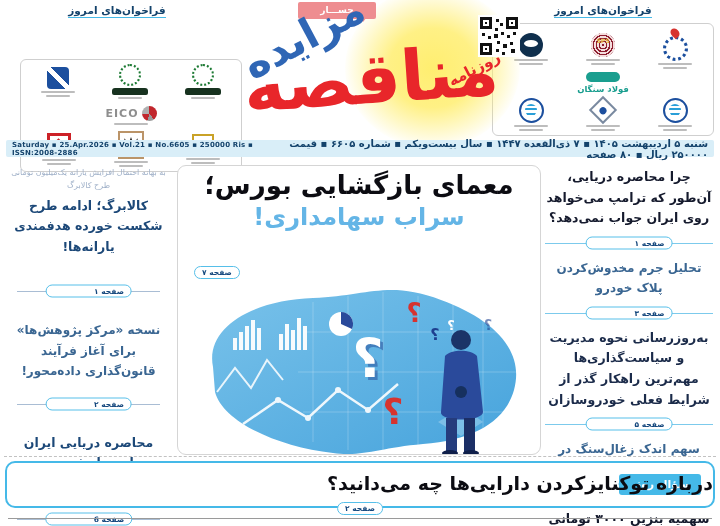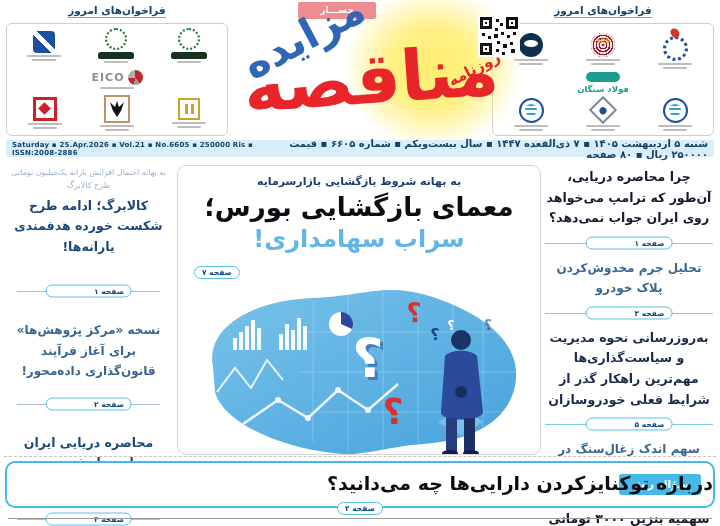--- a/index.html
+++ b/index.html
@@ -156,21 +156,21 @@
           <span class="mk-water">
             <i></i>
           </span>
           <i class="cap"></i>
           <i class="cap s"></i>
         </div>
     </div>
   </div>
 
   <div class="callbox-title" style="left:6px;"><span>فراخوان‌های امروز</span></div>
-  <div class="callbox" style="left:6px;">
+  <div class="callbox" style="left:20px;margin-top:36px;">
     <div class="lrow">
       <div class="lcell">
           <span class="mk-seal"></span>
           <span class="callig"></span>
           <i class="cap s"></i>
         </div>
       <div class="lcell">
           <span class="mk-seal"></span>
           <span class="callig"></span>
           <i class="cap s"></i>
@@ -287,26 +287,25 @@
         <span class="badge">صفحه ۱</span>
       </div>
     <div class="hl-mid" style="margin-top:14px;">نسخه «مرکز پژوهش‌ها» برای آغاز فرآیند قانون‌گذاری داده‌محور!</div>
     <div class="sep gray" style="margin-top:14px;">
         <span class="line"></span>
         <span class="badge">صفحه ۲</span>
       </div>
     <div class="hl-strong" style="margin-top:14px;">محاصره دریایی ایران مساوی با تشدید تورم جهانی</div>
     <div class="sep gray" style="margin-top:16px;">
         <span class="line"></span>
-        <span class="badge">صفحه ۴</span>
+        <span class="badge">صفحه 6</span>
       </div>
   </div>
 
   <div class="panel">
-    <div class="kick">به بهانه شروط بازگشایی بازارسرمایه</div>
     <h1>معمای بازگشایی بورس؛</h1>
     <h2>سراب سهامداری!</h2>
     <span class="badge">صفحه ۷</span>
     <svg class="illus" width="352" height="186" viewBox="0 0 352 186">
       <defs>
         <linearGradient id="blobg" x1="0" y1="0" x2="1" y2="1">
           <stop offset="0" stop-color="#79c2ea"></stop>
             <stop offset="1" stop-color="#46a3dc"></stop>
         </linearGradient>
       </defs>

